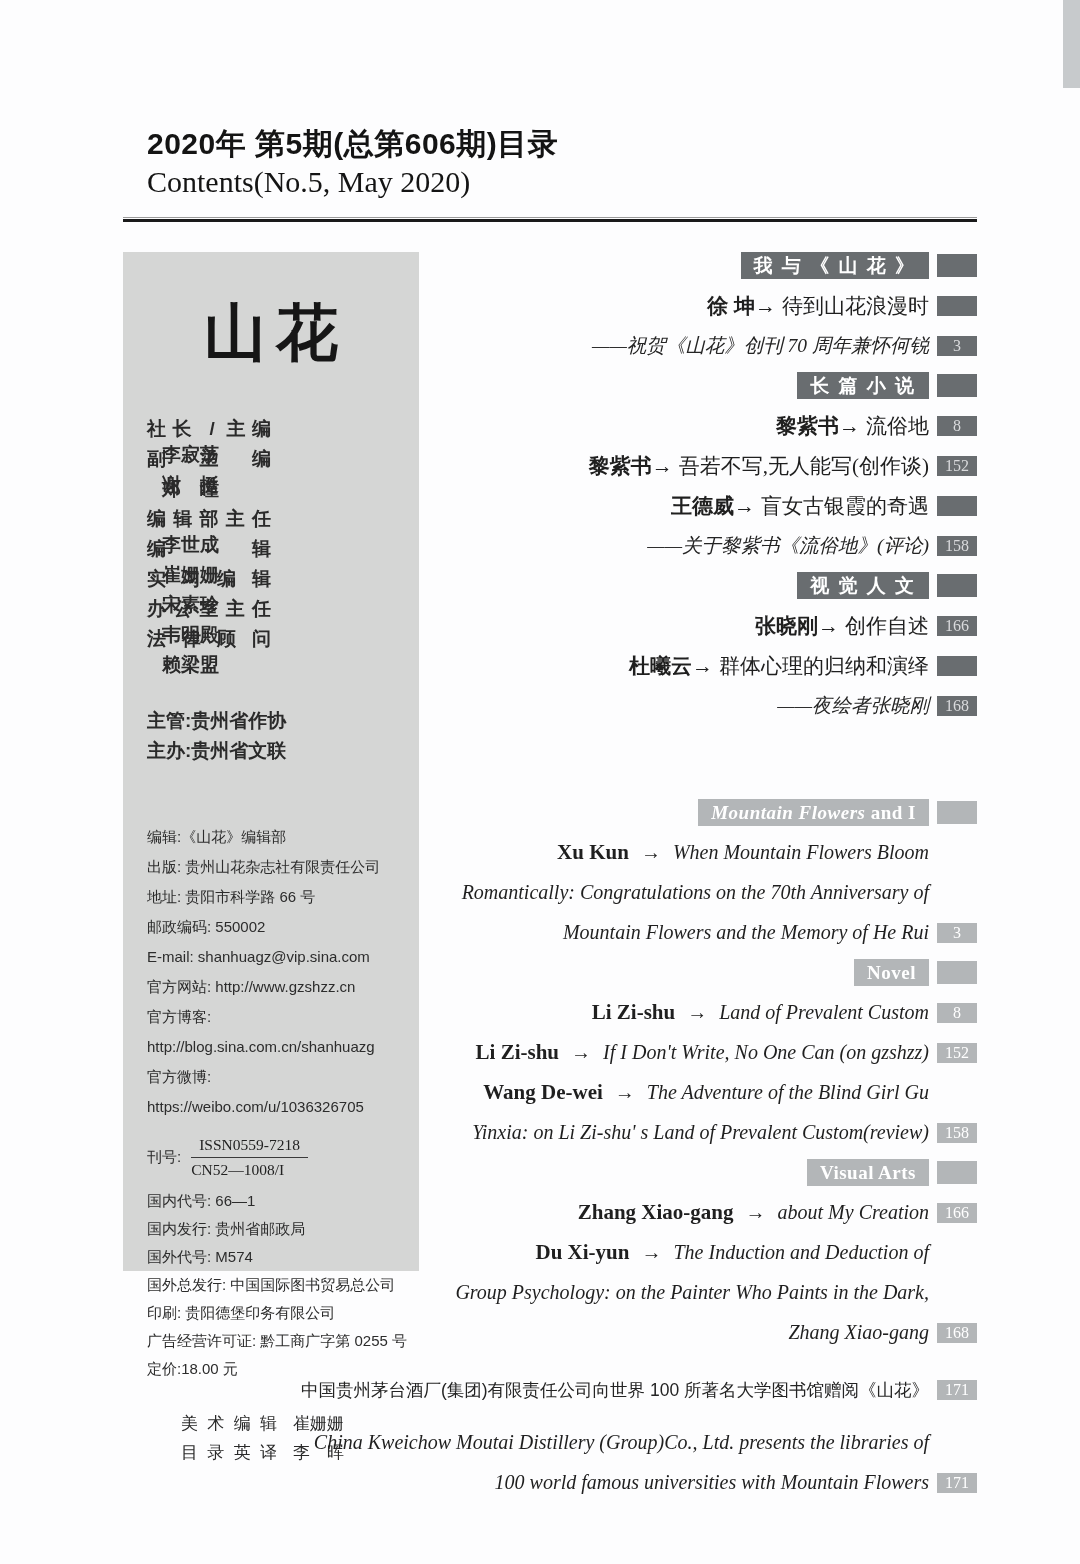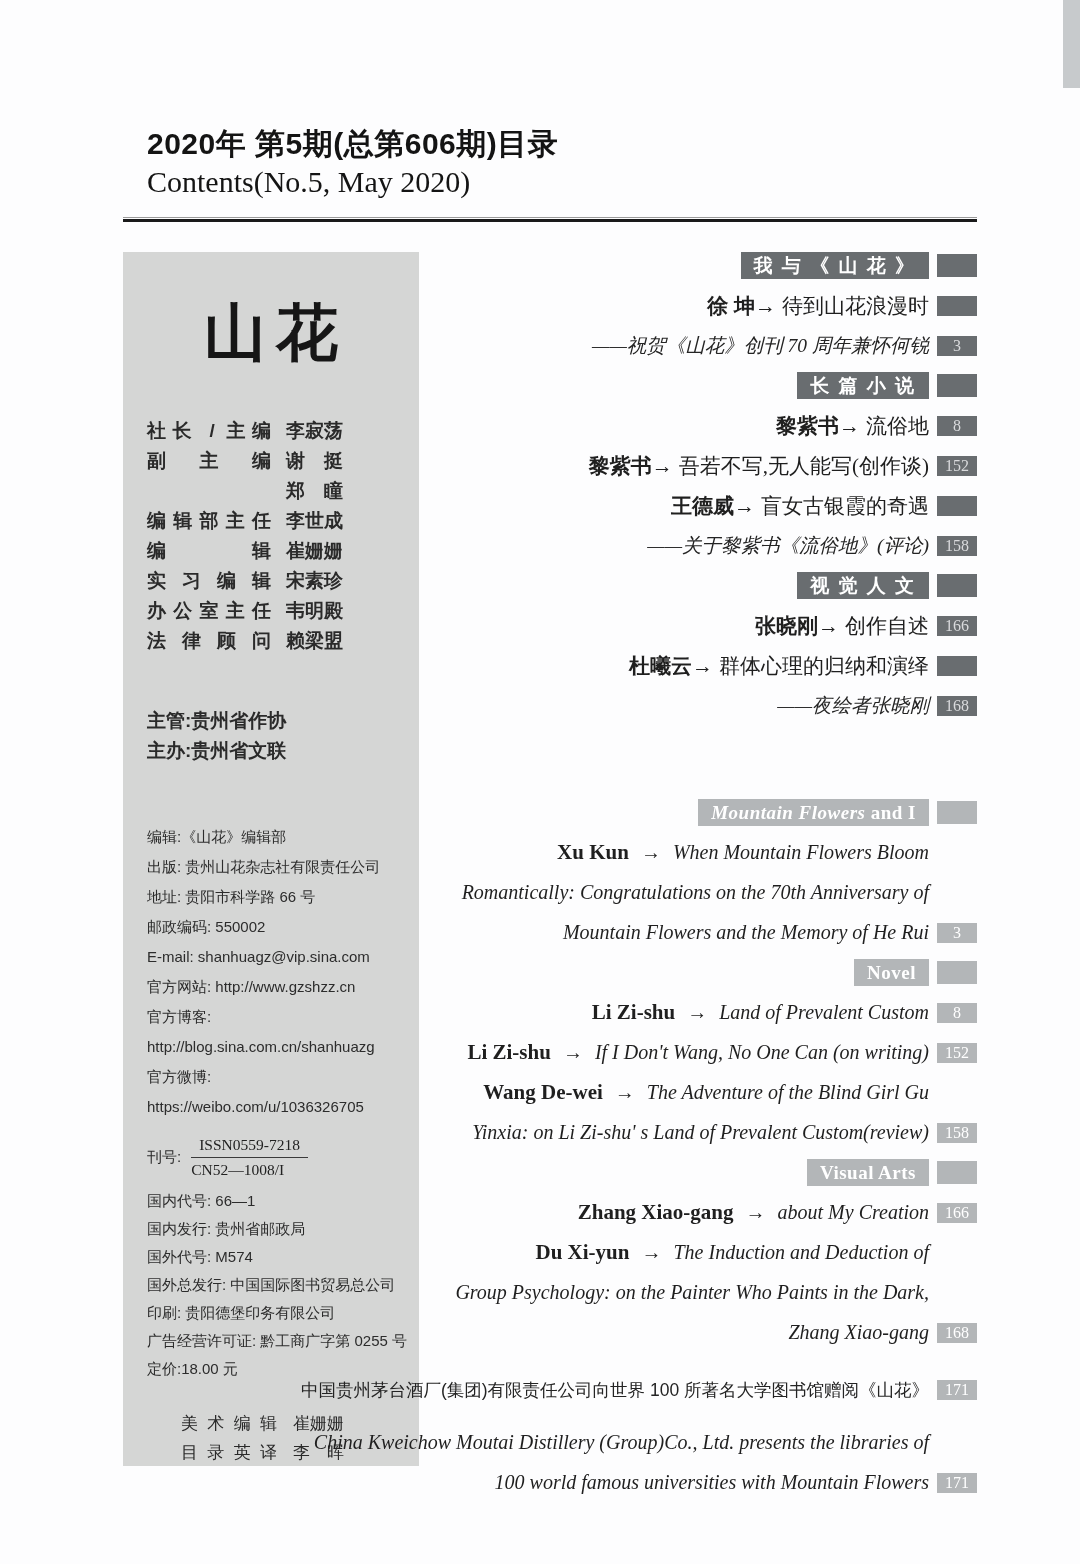--- a/index.html
+++ b/index.html
@@ -7,27 +7,27 @@
         font-family:"Liberation Sans",sans-serif;color:#1e1e1e;}
   .corner-tab{position:absolute;top:0;right:0;width:17px;height:88px;background:var(--tab-gray,#c7cacc);}
   
   .header{padding:124px 103px 0 123px;}
   .header-line{display:flex;justify-content:space-between;align-items:baseline;padding:0 40px 0 24px;flex-direction:column;}
   .header-cn{font-size:30px;font-weight:700;letter-spacing:.5px;color:#141414;}
   .header-en{font-size:30px;font-weight:400;font-family:"Liberation Serif",serif;color:#141414;}
   .rule{margin-top:18px;height:1px;border-top:1px solid #9a9a9a;border-bottom:3px solid #1a1a1a;}
   
   .content{display:flex;align-items:flex-start;margin:30px 103px 0 123px;}
-  .sidebar{width:296px;height:1214px;background:var(--sidebar-gray,#d5d6d5);box-sizing:border-box;flex:0 0 auto;}
+  .sidebar{width:296px;height:1019px;background:var(--sidebar-gray,#d5d6d5);box-sizing:border-box;flex:0 0 auto;}
   .main{flex:1 1 auto;margin-left:14px;min-width:0;}
   
   .sb-title{margin-top:46px;text-align:center;font-size:62px;line-height:70px;font-weight:700;
             letter-spacing:10px;text-indent:10px;font-family:"Liberation Serif",serif;color:#161616;}
   .staff{margin:48px 18px 0 24px;}
-  .staff-row{display:flex;align-items:center;height:30px;font-size:19px;font-weight:700;color:#2a2a2a;}
+  .staff-row{display:flex;align-items:flex-start;height:30px;font-size:19px;font-weight:700;color:#2a2a2a;flex-direction:column;}
   .staff-label{width:124px;text-align:justify;text-align-last:justify;}
   .staff-name{margin-left:15px;}
   .supervisors{margin:50px 18px 0 24px;font-size:19px;font-weight:700;line-height:30px;color:#2a2a2a;}
   .contact{margin:56px 12px 0 24px;font-size:15px;line-height:30px;color:#2c2c2c;}
   .issue-row{display:flex;align-items:center;margin:14px 12px 0 24px;font-size:15px;color:#2c2c2c;}
   .fraction{margin-left:10px;text-align:left;font-family:"Liberation Serif",serif;font-size:15.5px;color:#222;}
   .fraction .top{display:block;padding:0 8px 3px;border-bottom:1.5px solid #3a3a3a;}
   .fraction .bot{display:block;padding-top:3px;}
   .dist{margin:8px 10px 0 24px;font-size:15px;line-height:28px;color:#2c2c2c;}
   .credits{margin:26px 0 0 58px;}
@@ -225,21 +225,21 @@
           </div>
           <div class="badge-row">
             <span class="badge en">Novel</span>
             <span class="page-box en tall"></span>
           </div>
           <div class="entry-row">
             <span class="entry-text en"><span class="author">Li Zi-shu</span><span class="arrow">→</span><span class="title">Land of Prevalent Custom</span></span>
             <span class="page-box en">8</span>
           </div>
           <div class="entry-row">
-            <span class="entry-text en"><span class="author">Li Zi-shu</span><span class="arrow">→</span><span class="title">If I Don't Wang, No One Can (on writing)</span></span>
+            <span class="entry-text en"><span class="author">Li Zi-shu</span><span class="arrow">→</span><span class="title">If I Don't Write, No One Can (on gzshzz)</span></span>
             <span class="page-box en">152</span>
           </div>
           <div class="entry-row">
             <span class="entry-text en"><span class="author">Wang De-wei</span><span class="arrow">→</span><span class="title">The Adventure of the Blind Girl Gu</span></span>
             <span class="page-box en hid"></span>
           </div>
           <div class="entry-row">
             <span class="entry-text en cont"><span class="title">Yinxia: on Li Zi-shu' s Land of Prevalent Custom(review)</span></span>
             <span class="page-box en">158</span>
           </div>

